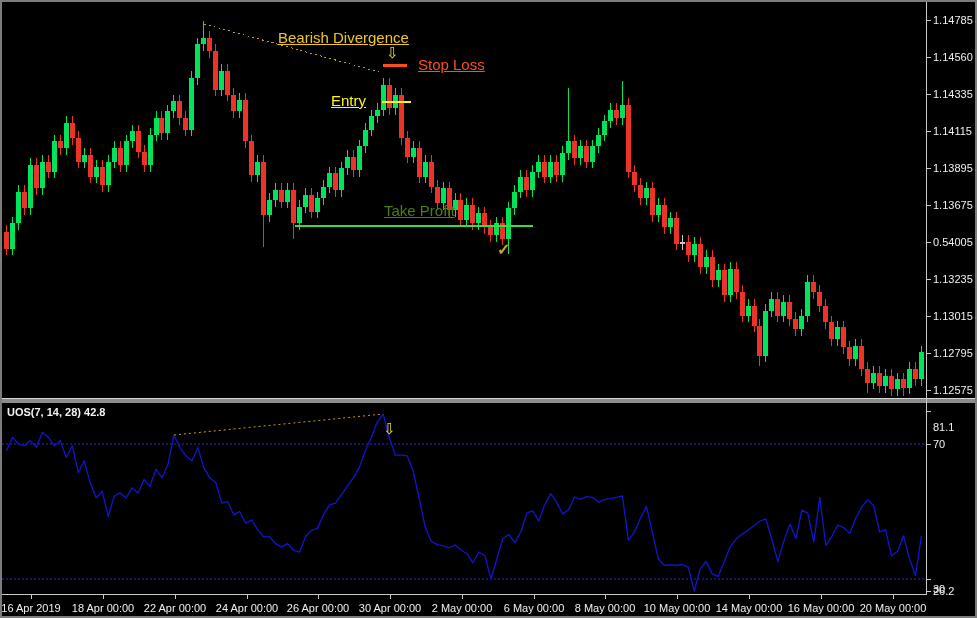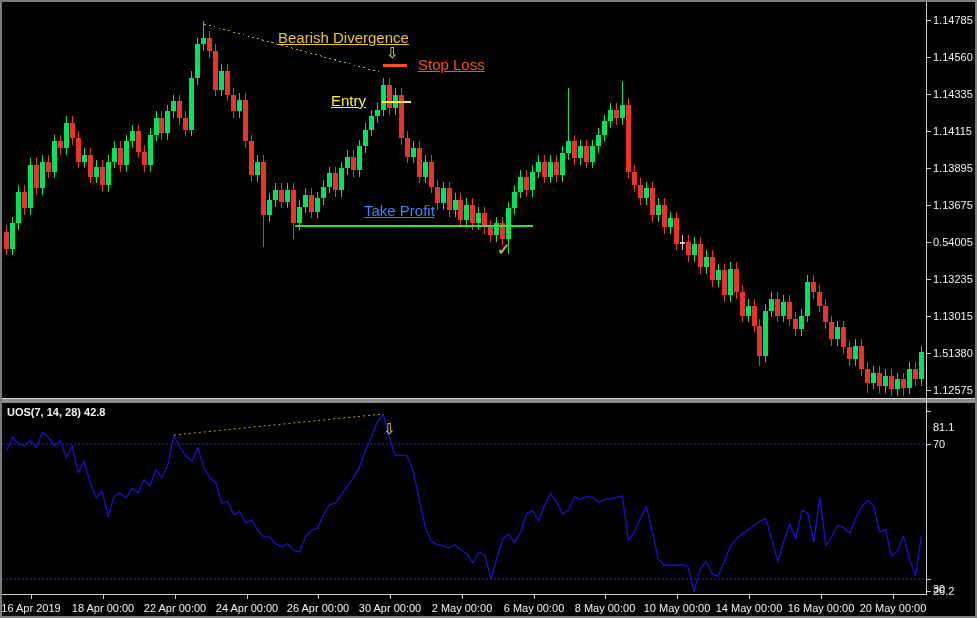--- a/index.html
+++ b/index.html
@@ -20,21 +20,21 @@
   .osc-axis{position:absolute;left:925px;top:401px;width:48px;height:192px;}
   .axis-lbl{position:absolute;left:6px;color:#f0f0f0;font-size:11px;white-space:nowrap;}
   .axis-tick{position:absolute;left:0;width:4px;height:1px;background:#c9c9c9;}
   .time-axis{position:absolute;left:0;top:593px;width:973px;height:21px;background:#000;}
   .time-lbl{position:absolute;top:7px;transform:translateX(-50%);color:#f0f0f0;font-size:11px;white-space:nowrap;}
   .time-tick{position:absolute;top:0;width:1px;height:4px;background:#c9c9c9;}
   .anno{position:absolute;font-size:15px;white-space:nowrap;text-decoration:underline;}
   .anno-bd{left:276px;top:27px;color:#eec81e;}
   .anno-sl{left:416px;top:54px;color:#ff4e1e;}
   .anno-entry{left:329px;top:90px;width:46px;color:#fdf321;}
-  .anno-tp{left:362px;top:200px;color:#3b82f6;}
+  .anno-tp{left:382px;top:200px;color:#4d7c0f;}
   .glyph{position:absolute;line-height:1;}
   .arrow-price{left:384px;top:43px;font-size:15px;color:#e3d83a;}
   .arrow-osc{left:381px;top:419px;font-size:15px;color:#e3d83a;}
   .check{left:495px;top:240px;font-size:16px;font-weight:700;color:#cfa92b;}
 </style>
 </head>
 <body>
 
 <div class="window">
 
@@ -381,21 +381,21 @@
       <div class="axis-lbl" style="top: 160px;">1.13895</div>
       <div class="axis-tick" style="top: 203px;"></div>
       <div class="axis-lbl" style="top: 197px;">1.13675</div>
       <div class="axis-tick" style="top: 240px;"></div>
       <div class="axis-lbl" style="top: 234px;">0.54005</div>
       <div class="axis-tick" style="top: 277px;"></div>
       <div class="axis-lbl" style="top: 271px;">1.13235</div>
       <div class="axis-tick" style="top: 314px;"></div>
       <div class="axis-lbl" style="top: 308px;">1.13015</div>
       <div class="axis-tick" style="top: 351px;"></div>
-      <div class="axis-lbl" style="top: 345px;">1.51380</div>
+      <div class="axis-lbl" style="top: 345px;">1.12795</div>
       <div class="axis-tick" style="top: 388px;"></div>
       <div class="axis-lbl" style="top: 382px;">1.12575</div>
     </div>
   <div class="osc-axis">
       <div class="axis-tick" style="top: 8px;"></div>
       <div class="axis-lbl" style="top: 18px;">81.1</div>
       <div class="axis-tick" style="top: 41px;"></div>
       <div class="axis-lbl" style="top: 35px;">70</div>
       <div class="axis-tick" style="top: 176px;"></div>
       <div class="axis-lbl" style="top: 180px;">30</div>

